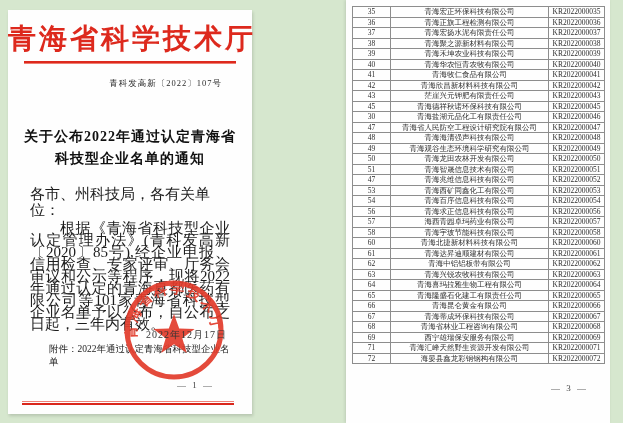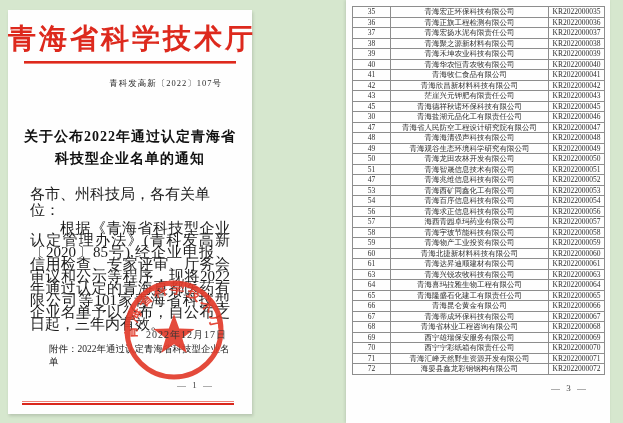--- a/index.html
+++ b/index.html
@@ -214,35 +214,35 @@
     <td>57</td>
     <td>海西青园卓玛药业有限公司</td>
     <td class="col-code">KR2022000057</td>
   </tr>
         <tr>
     <td>58</td>
     <td>青海宇玻节能科技有限公司</td>
     <td class="col-code">KR2022000058</td>
   </tr>
         <tr>
-    <td>59</td>
-    <td>青海物产工业投资有限公司</td>
-    <td class="col-code">KR2022000059</td>
-  </tr>
-        <tr>
     <td>60</td>
     <td>青海北捷新材料科技有限公司</td>
     <td class="col-code">KR2022000060</td>
   </tr>
         <tr>
     <td>61</td>
     <td>青海达昇迪顺建材有限公司</td>
     <td class="col-code">KR2022000061</td>
   </tr>
         <tr>
+    <td>62</td>
+    <td>青海中铝铝板带有限公司</td>
+    <td class="col-code">KR2022000062</td>
+  </tr>
+        <tr>
     <td>63</td>
     <td>青海兴锐农牧科技有限公司</td>
     <td class="col-code">KR2022000063</td>
   </tr>
         <tr>
     <td>64</td>
     <td>青海喜玛拉雅生物工程有限公司</td>
     <td class="col-code">KR2022000064</td>
   </tr>
         <tr>
@@ -262,25 +262,20 @@
   </tr>
         <tr>
     <td>68</td>
     <td>青海省林业工程咨询有限公司</td>
     <td class="col-code">KR2022000068</td>
   </tr>
         <tr>
     <td>69</td>
     <td>西宁雄瑞保安服务有限公司</td>
     <td class="col-code">KR2022000069</td>
-  </tr>
-        <tr>
-    <td>70</td>
-    <td>西宁宁彩纸箱有限责任公司</td>
-    <td class="col-code">KR2022000070</td>
   </tr>
         <tr>
     <td>71</td>
     <td>青海汇峰天然野生资源开发有限公司</td>
     <td class="col-code">KR2022000071</td>
   </tr>
         <tr>
     <td>72</td>
     <td>海晏县鑫龙彩钢钢构有限公司</td>
     <td class="col-code">KR2022000072</td>

